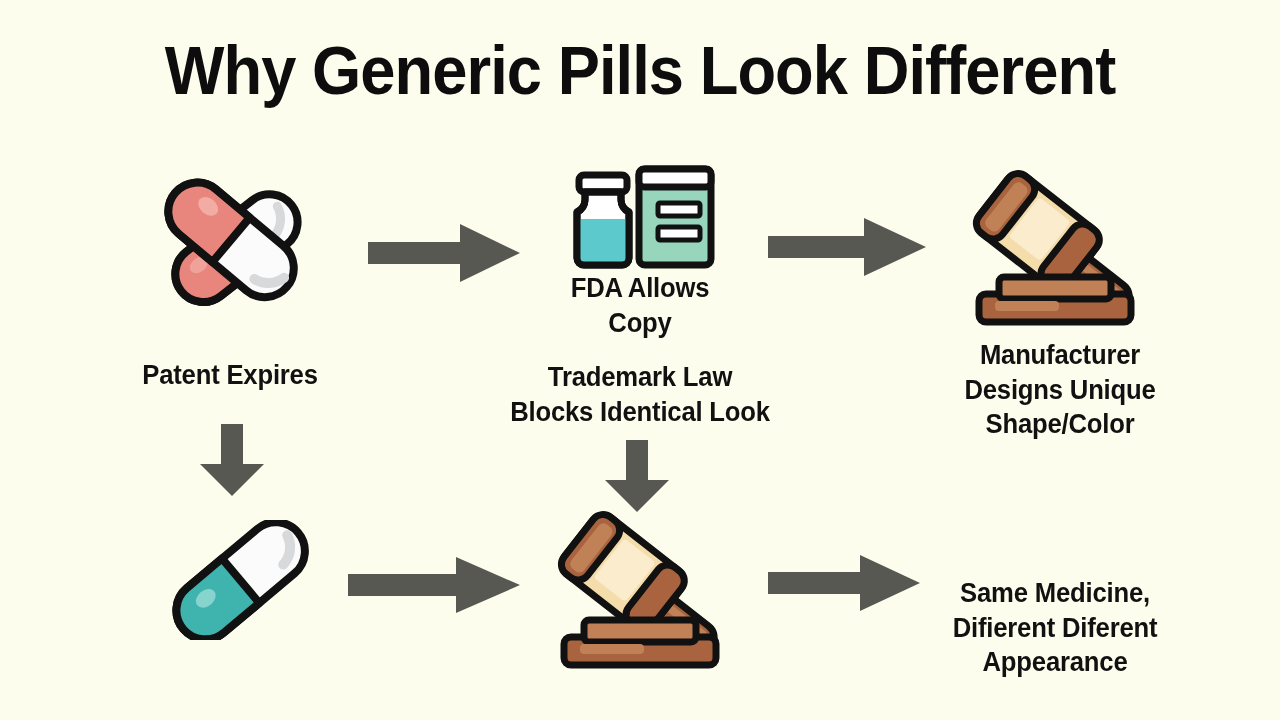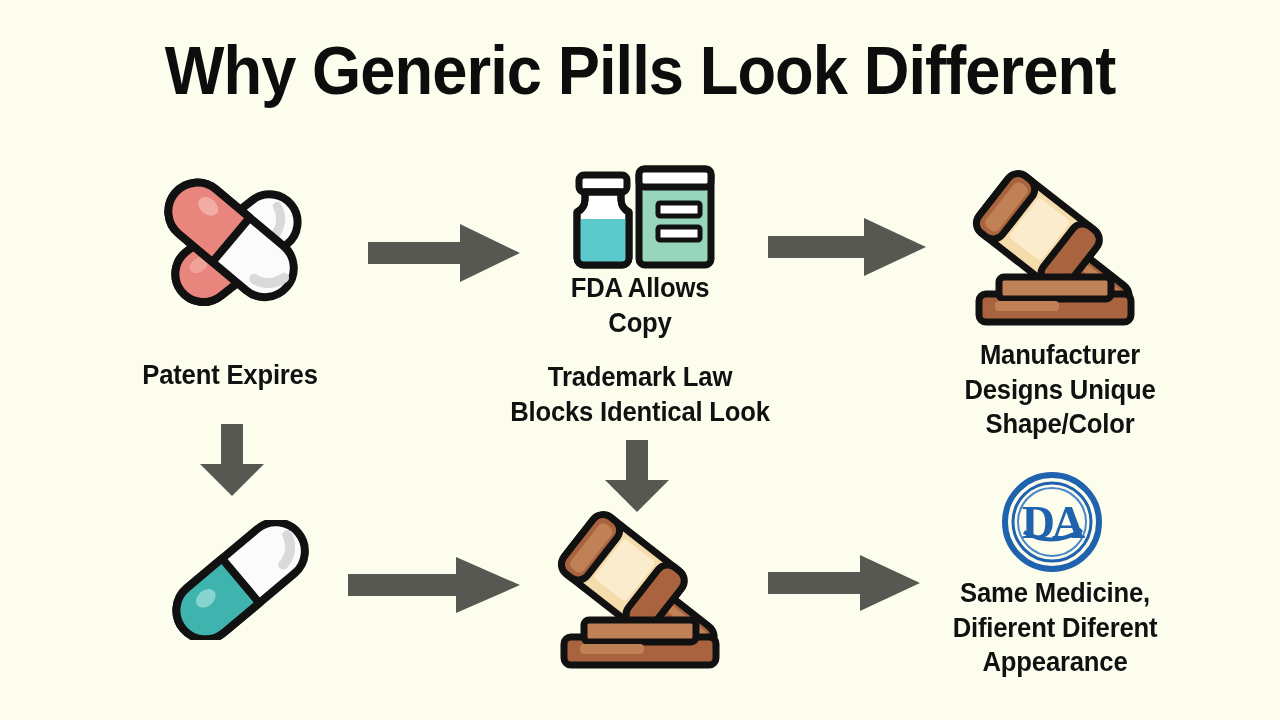--- a/index.html
+++ b/index.html
@@ -171,29 +171,20 @@
         <rect x="62" y="49" width="40" height="50" rx="4" fill="#faeccc"></rect>
       </g>
       <g>
         <rect x="24" y="139" width="152" height="28" rx="7" fill="#a9643f" stroke="#111111" stroke-width="7"></rect>
         <rect x="44" y="122" width="112" height="22" rx="5" fill="#c08156" stroke="#111111" stroke-width="7"></rect>
         <rect x="40" y="146" width="64" height="10" rx="4" fill="#c08156"></rect>
       </g>
     </svg>
   </div>
 
-  <div class="icon-box ic-fda-seal">
-    <svg viewBox="0 0 105 105" width="105" height="105">
-      <circle cx="52" cy="52" r="47" fill="none" stroke="#1f62ae" stroke-width="6"></circle>
-      <circle cx="52" cy="52" r="39" fill="none" stroke="#1f62ae" stroke-width="3"></circle>
-      <circle cx="52" cy="52" r="34" fill="none" stroke="#4a87c9" stroke-width="2"></circle>
-      <text x="52" y="68" text-anchor="middle" font-family="Liberation Serif, serif" font-size="46" font-weight="bold" fill="#1f62ae" letter-spacing="-3">DA</text>
-      <path d="M24 62 q28 16 58 -2" fill="none" stroke="#1f62ae" stroke-width="4"></path>
-    </svg>
-  </div>
 
   <div class="arrow ar-top-1">
     <svg viewBox="0 0 152 58" width="152" height="58">
       <path d="M0 18 H92 V0 L152 29 L92 58 V40 H0 Z" fill="#585852"></path>
     </svg>
   </div>
   <div class="arrow ar-top-2">
     <svg viewBox="0 0 158 58" width="158" height="58">
       <path d="M0 18 H96 V0 L158 29 L96 58 V40 H0 Z" fill="#585852"></path>
     </svg>

